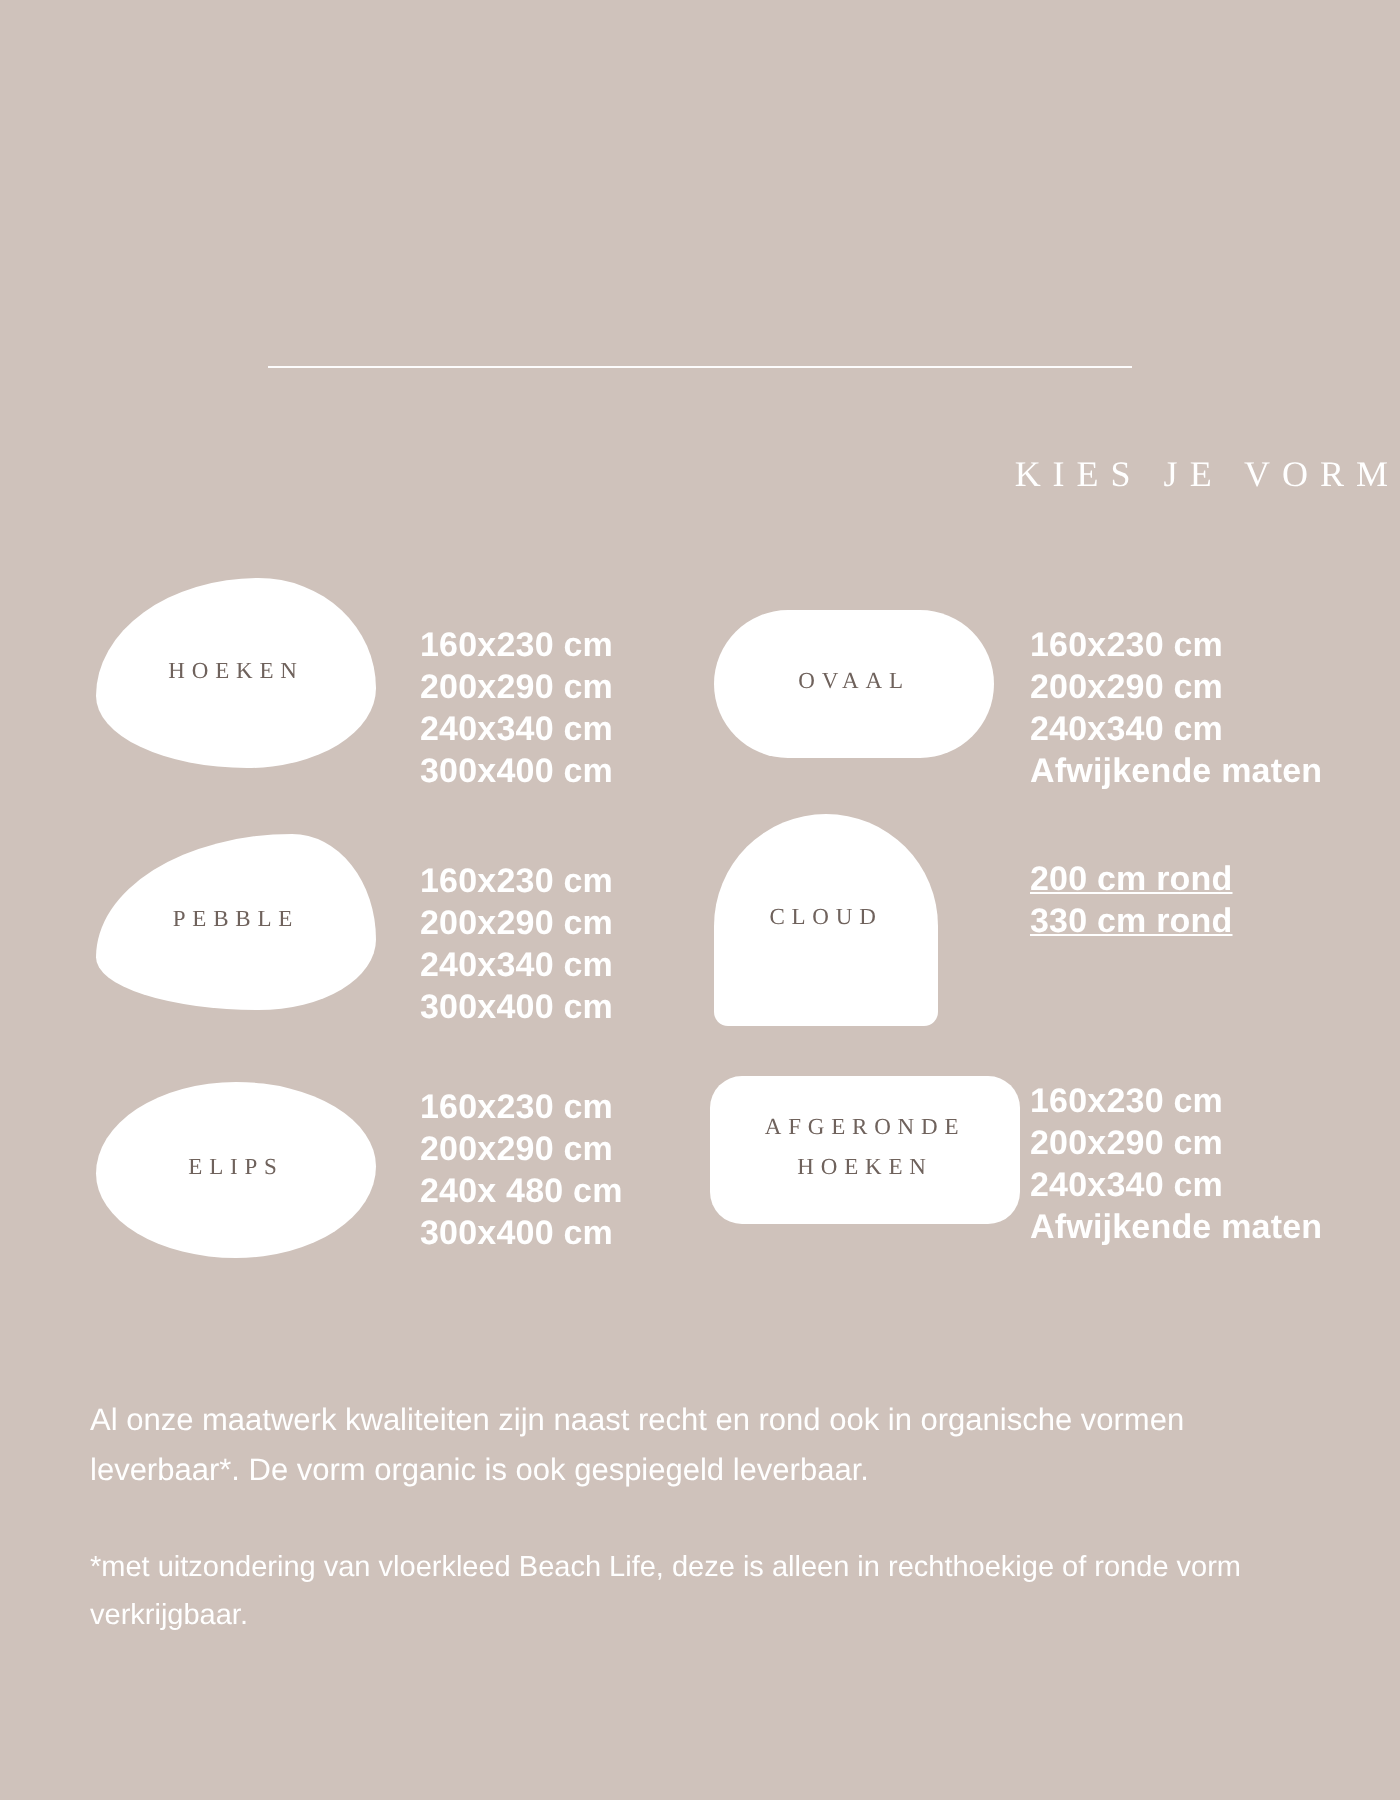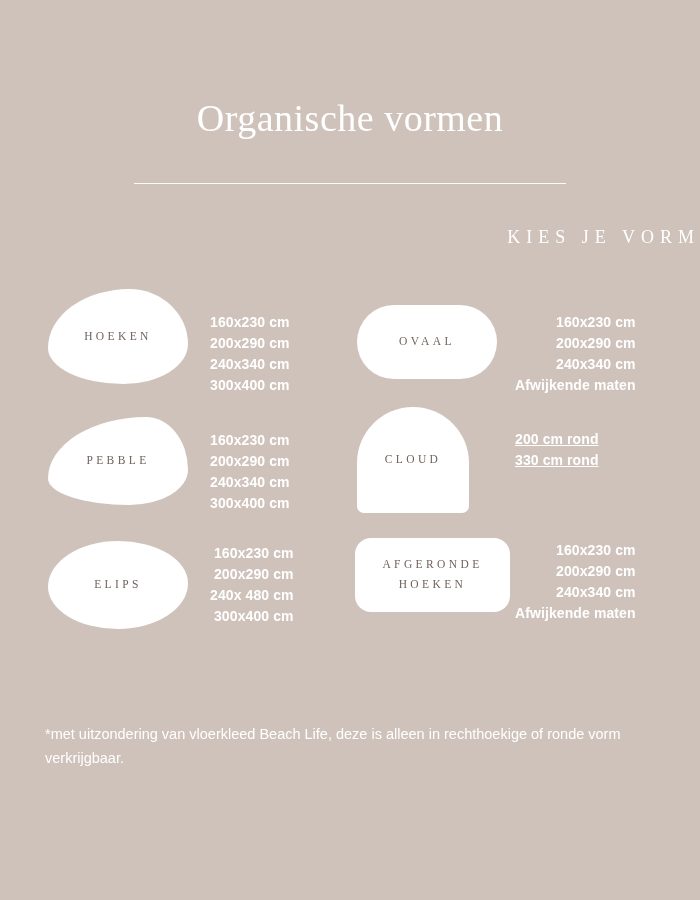--- a/index.html
+++ b/index.html
@@ -90,25 +90,24 @@
     color: #6f625c;
     text-align: center;
     line-height: 1.7;
     padding: 0 4px;
     box-sizing: border-box;
   }
   .sizes {
     position: absolute;
     color: #ffffff;
     font-family: "Liberation Sans", sans-serif;
-    font-size: 14px;
+    font-size: 17px;
     line-height: 21px;
     font-weight: 700;
     letter-spacing: 0.1px;
-    text-align: right;
   }
   .sizes div { white-space: nowrap; }
 
   
   .s-organic {
     width: 140px; height: 95px;
     border-radius: 58% 42% 46% 54% / 62% 58% 42% 38%;
   }
   .s-pebble {
     width: 140px; height: 88px;
@@ -146,21 +145,20 @@
     margin-top: 24px;
     font-size: 14.5px;
     line-height: 24px;
   }
 </style>
 </head>
 <body>
 
 <div class="page">
 
-  <div class="title">Organische vormen</div>
   <div class="rule"></div>
   <div class="subtitle">KIES JE VORM</div>
 
   <div class="grid">
 
     <div class="cell" style="left:48px; top:4px;">
       <div class="shape-wrap">
         <div class="shape s-organic">
           <div class="shape-label">HOEKEN</div>
         </div>
@@ -238,16 +236,17 @@
         <div>160x230 cm</div>
         <div>200x290 cm</div>
         <div>240x340 cm</div>
         <div>Afwijkende maten</div>
       </div>
     </div>
 
   </div>
 
   <div class="footer">
+    <div class="p1">Al onze maatwerk kwaliteiten zijn naast recht en rond ook in organische vormen leverbaar*. De vorm organic is ook gespiegeld leverbaar.</div>
     <div class="p2">*met uitzondering van vloerkleed Beach Life, deze is alleen in rechthoekige of ronde vorm verkrijgbaar.</div>
   </div>
 
 </div>
 
 </body></html>

